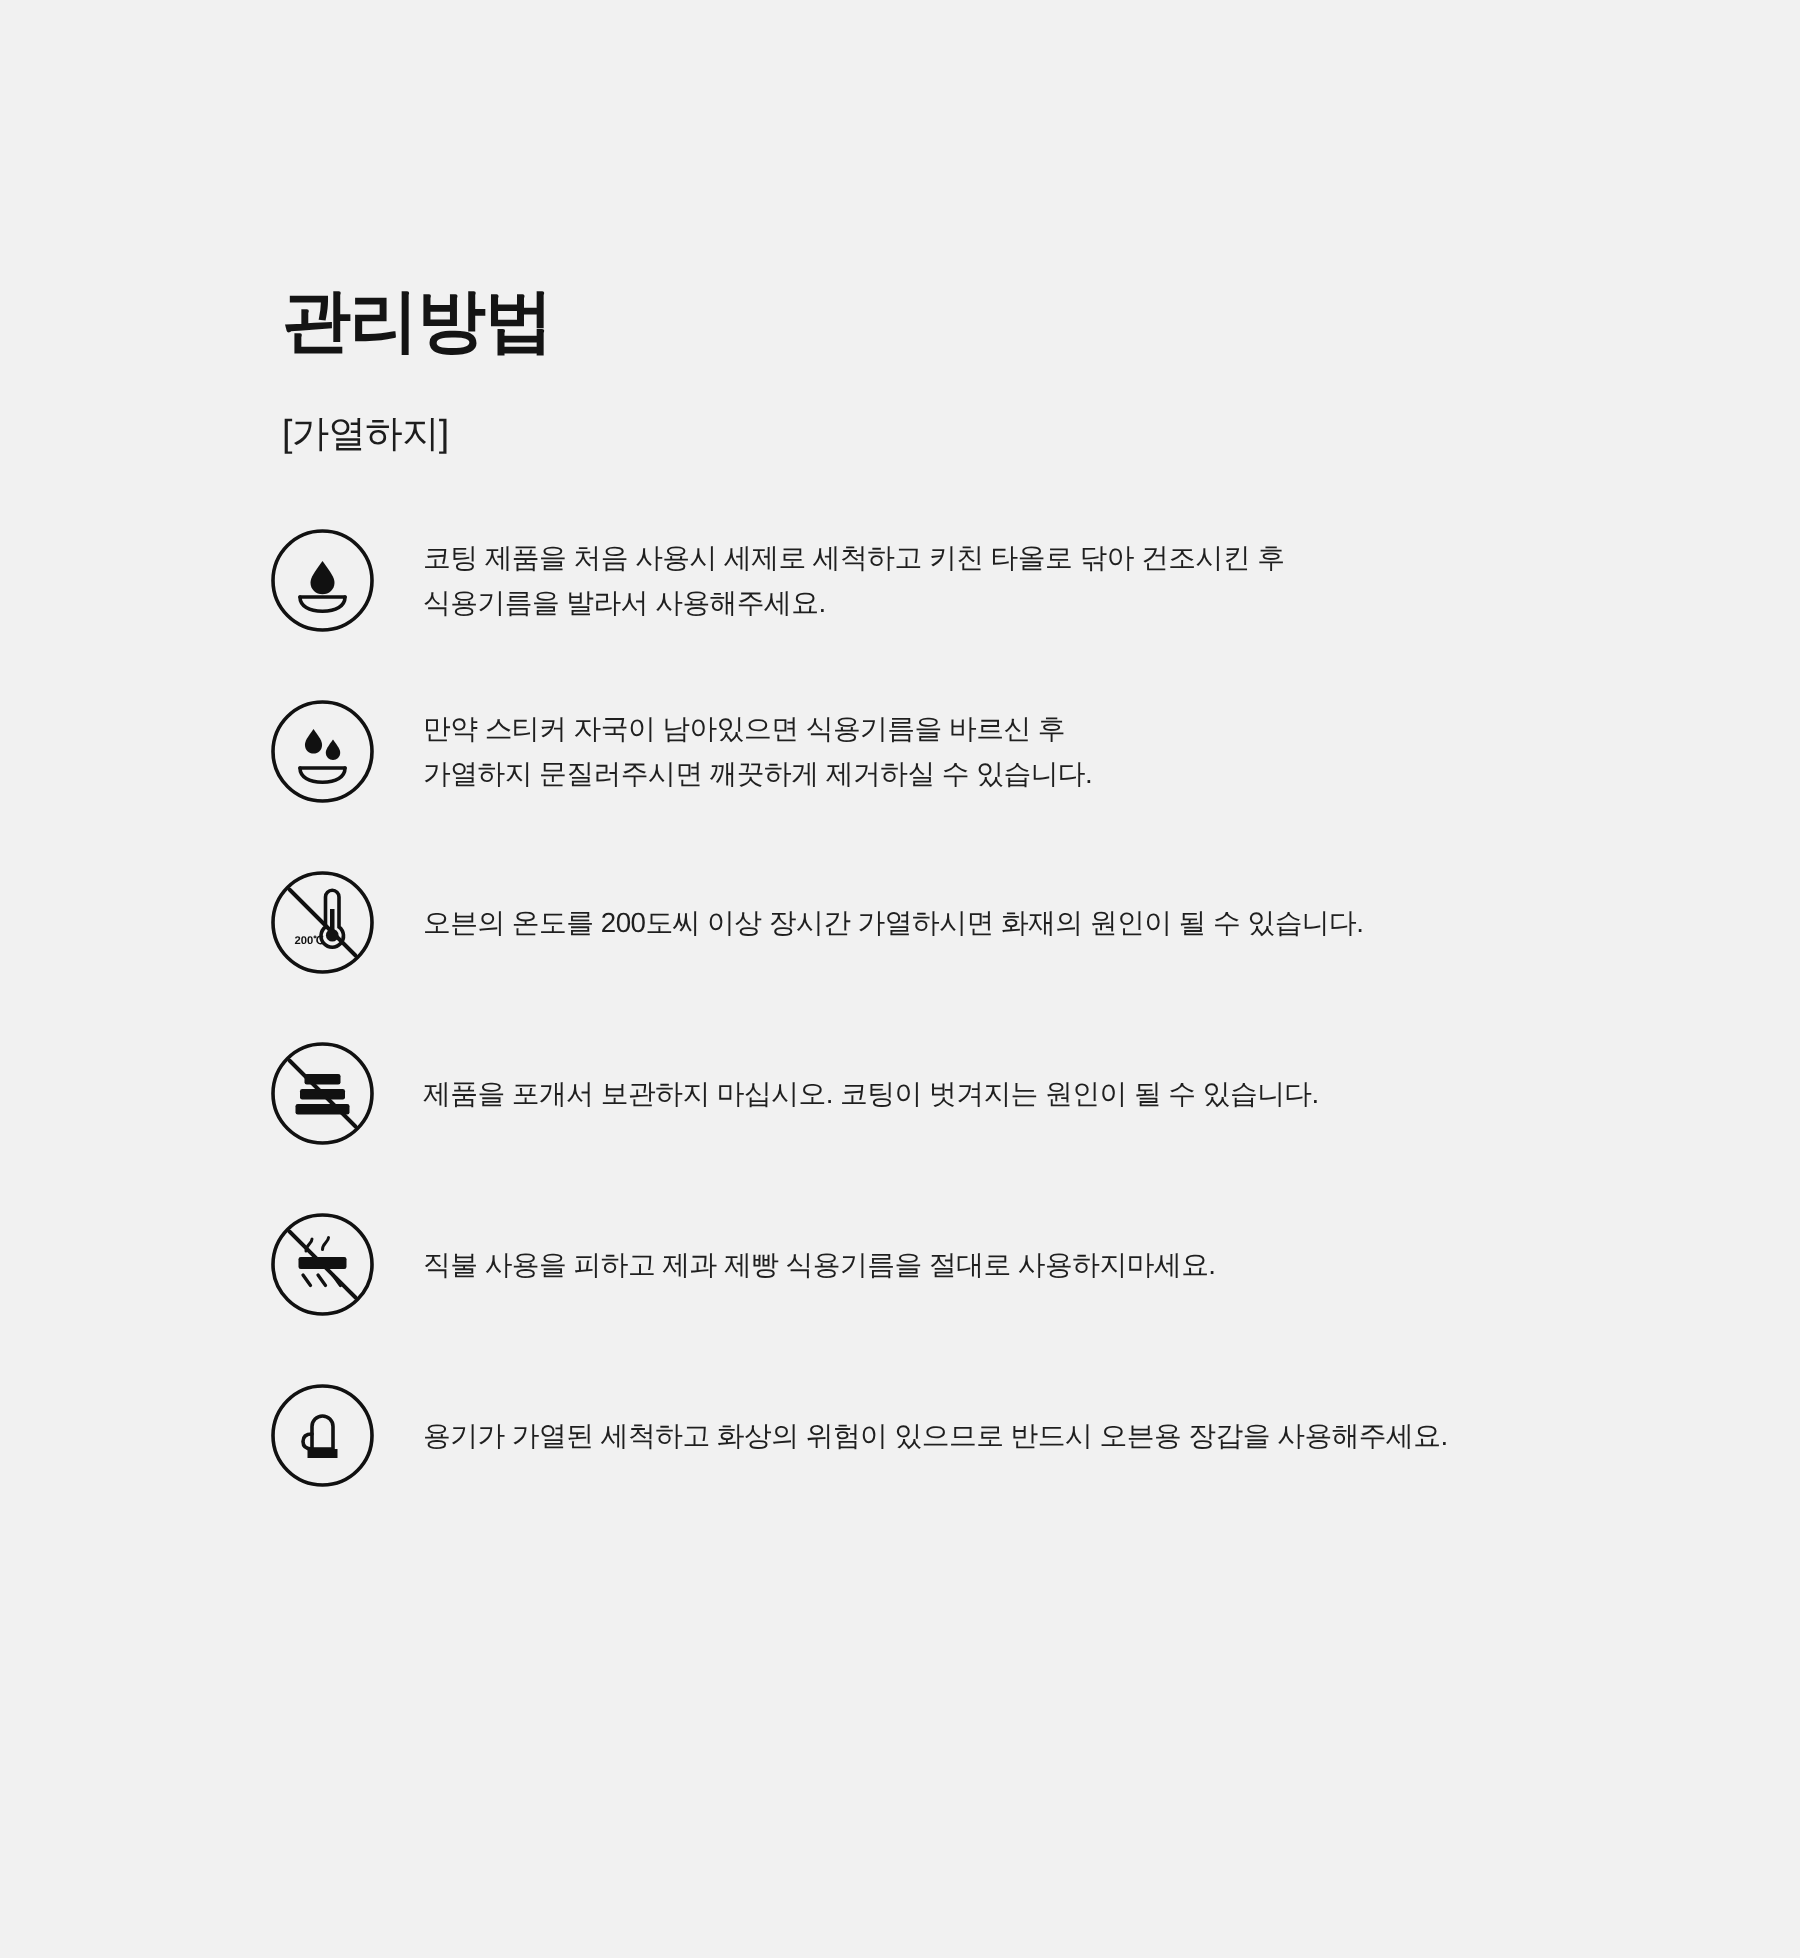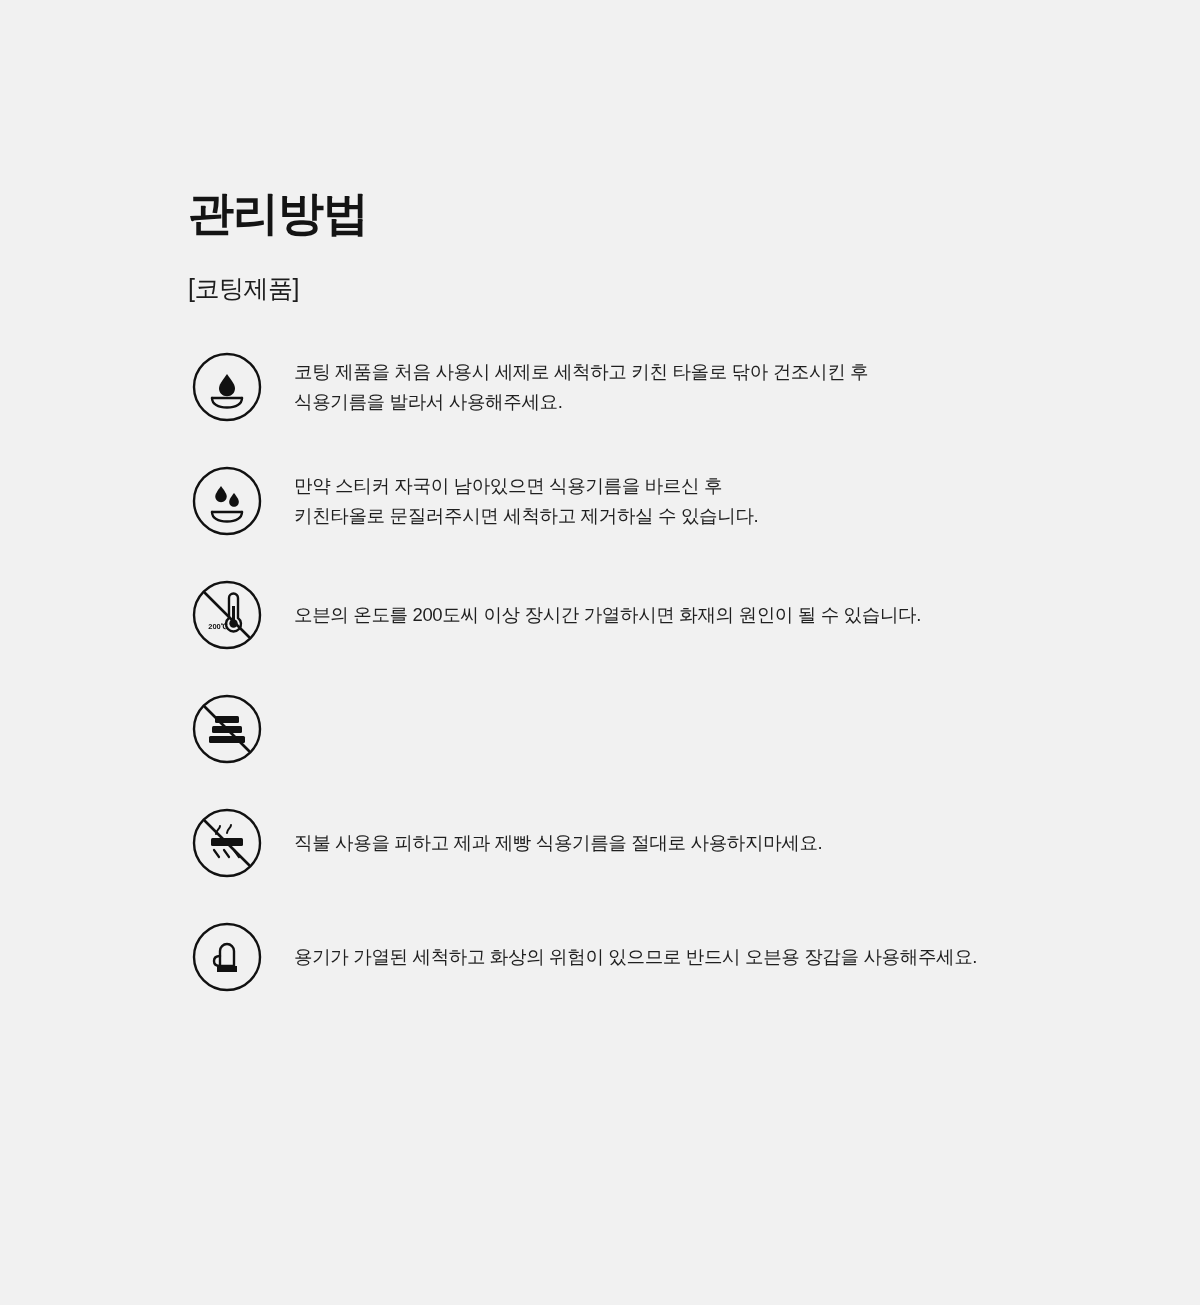--- a/index.html
+++ b/index.html
@@ -36,21 +36,21 @@
     position: absolute;
     left: 188px;
     top: 272px;
     font-size: 25px;
     font-weight: 400;
     color: #1d1d1d;
     letter-spacing: -0.5px;
   }
   .list {
     position: absolute;
-    left: 188px;
+    left: 176px;
     top: 348px;
     width: 900px;
   }
   .item {
     display: flex;
     align-items: flex-start;
     min-height: 76px;
     margin-bottom: 36px;
   }
   .item .icon-wrap {
@@ -74,21 +74,21 @@
     align-self: center;
     white-space: pre-line;
   }
 </style>
 </head>
 <body>
 
 <div class="page">
 
   <h1 class="page-title">관리방법</h1>
-  <div class="section-title">[코팅제품]</div>
+  <div class="section-title">[가열하지]</div>
 
   <div class="list">
 
     <div class="item">
       <div class="icon-wrap">
         <svg width="78" height="78" viewBox="0 0 78 78" fill="none" stroke="#111" stroke-width="2.4">
           <circle cx="39" cy="39" r="33"></circle>
           <path d="M39 26 C33.5 33.5 31 37 31 40.5 C31 45 34.6 48.2 39 48.2 C43.4 48.2 47 45 47 40.5 C47 37 44.5 33.5 39 26 Z" fill="#111" stroke="none"></path>
           <path d="M24 50 C24 56 30 59.5 39 59.5 C48 59.5 54 56 54 50" stroke-linecap="round"></path>
           <path d="M24 50 L54 50" stroke-linecap="round"></path>
@@ -102,21 +102,21 @@
       <div class="icon-wrap">
         <svg width="78" height="78" viewBox="0 0 78 78" fill="none" stroke="#111" stroke-width="2.4">
           <circle cx="39" cy="39" r="33"></circle>
           <path d="M33 24 C29 29.5 27.3 32 27.3 34.6 C27.3 37.9 29.9 40.3 33 40.3 C36.1 40.3 38.7 37.9 38.7 34.6 C38.7 32 37 29.5 33 24 Z" fill="#111" stroke="none"></path>
           <path d="M46 31 C42.6 35.6 41.2 37.7 41.2 39.9 C41.2 42.7 43.4 44.7 46 44.7 C48.6 44.7 50.8 42.7 50.8 39.9 C50.8 37.7 49.4 35.6 46 31 Z" fill="#111" stroke="none"></path>
           <path d="M24 50 C24 56 30 59.5 39 59.5 C48 59.5 54 56 54 50" stroke-linecap="round"></path>
           <path d="M24 50 L54 50" stroke-linecap="round"></path>
         </svg>
       </div>
       <div class="text">만약 스티커 자국이 남아있으면 식용기름을 바르신 후
-키친타올로 문질러주시면 세척하고 제거하실 수 있습니다.</div>
+가열하지 문질러주시면 깨끗하게 제거하실 수 있습니다.</div>
     </div>
 
 
     <div class="item">
       <div class="icon-wrap">
         <svg width="78" height="78" viewBox="0 0 78 78" fill="none" stroke="#111" stroke-width="2.4">
           <circle cx="39" cy="39" r="33"></circle>
           <path d="M41 22 a4.5 4.5 0 0 1 9 0 v20 a7.5 7.5 0 1 1 -9 0 Z"></path>
           <circle cx="45.5" cy="47.5" r="4.2" fill="#111" stroke="none"></circle>
           <rect x="44" y="30" width="3" height="16" fill="#111" stroke="none"></rect>
@@ -131,20 +131,21 @@
     <div class="item">
       <div class="icon-wrap">
         <svg width="78" height="78" viewBox="0 0 78 78" fill="none" stroke="#111" stroke-width="2.4">
           <circle cx="39" cy="39" r="33"></circle>
           <rect x="27" y="26" width="24" height="7" rx="1.5" fill="#111" stroke="none"></rect>
           <rect x="24" y="36" width="30" height="7" rx="1.5" fill="#111" stroke="none"></rect>
           <rect x="21" y="46" width="36" height="7" rx="1.5" fill="#111" stroke="none"></rect>
           <path d="M17 17 L61 61" stroke-width="2.6" stroke-linecap="round"></path>
         </svg>
       </div>
+      <div class="text">제품을 포개서 보관하지 마십시오. 코팅이 벗겨지는 원인이 될 수 있습니다.</div>
     </div>
 
     <div class="item">
       <div class="icon-wrap">
         <svg width="78" height="78" viewBox="0 0 78 78" fill="none" stroke="#111" stroke-width="2.4">
           <circle cx="39" cy="39" r="33"></circle>
           <rect x="23" y="34" width="32" height="8" rx="1.5" fill="#111" stroke="none"></rect>
           <path d="M26 46 L31 53 M36 46 L41 53 M46 46 L51 53" stroke-linecap="round" stroke-width="2.2"></path>
           <path d="M28 30 c0-4 4-5 4-8 M39 29 c0-4 4-5 4-8" stroke-width="2" stroke-linecap="round"></path>
           <path d="M17 17 L61 61" stroke-width="2.6" stroke-linecap="round"></path>

